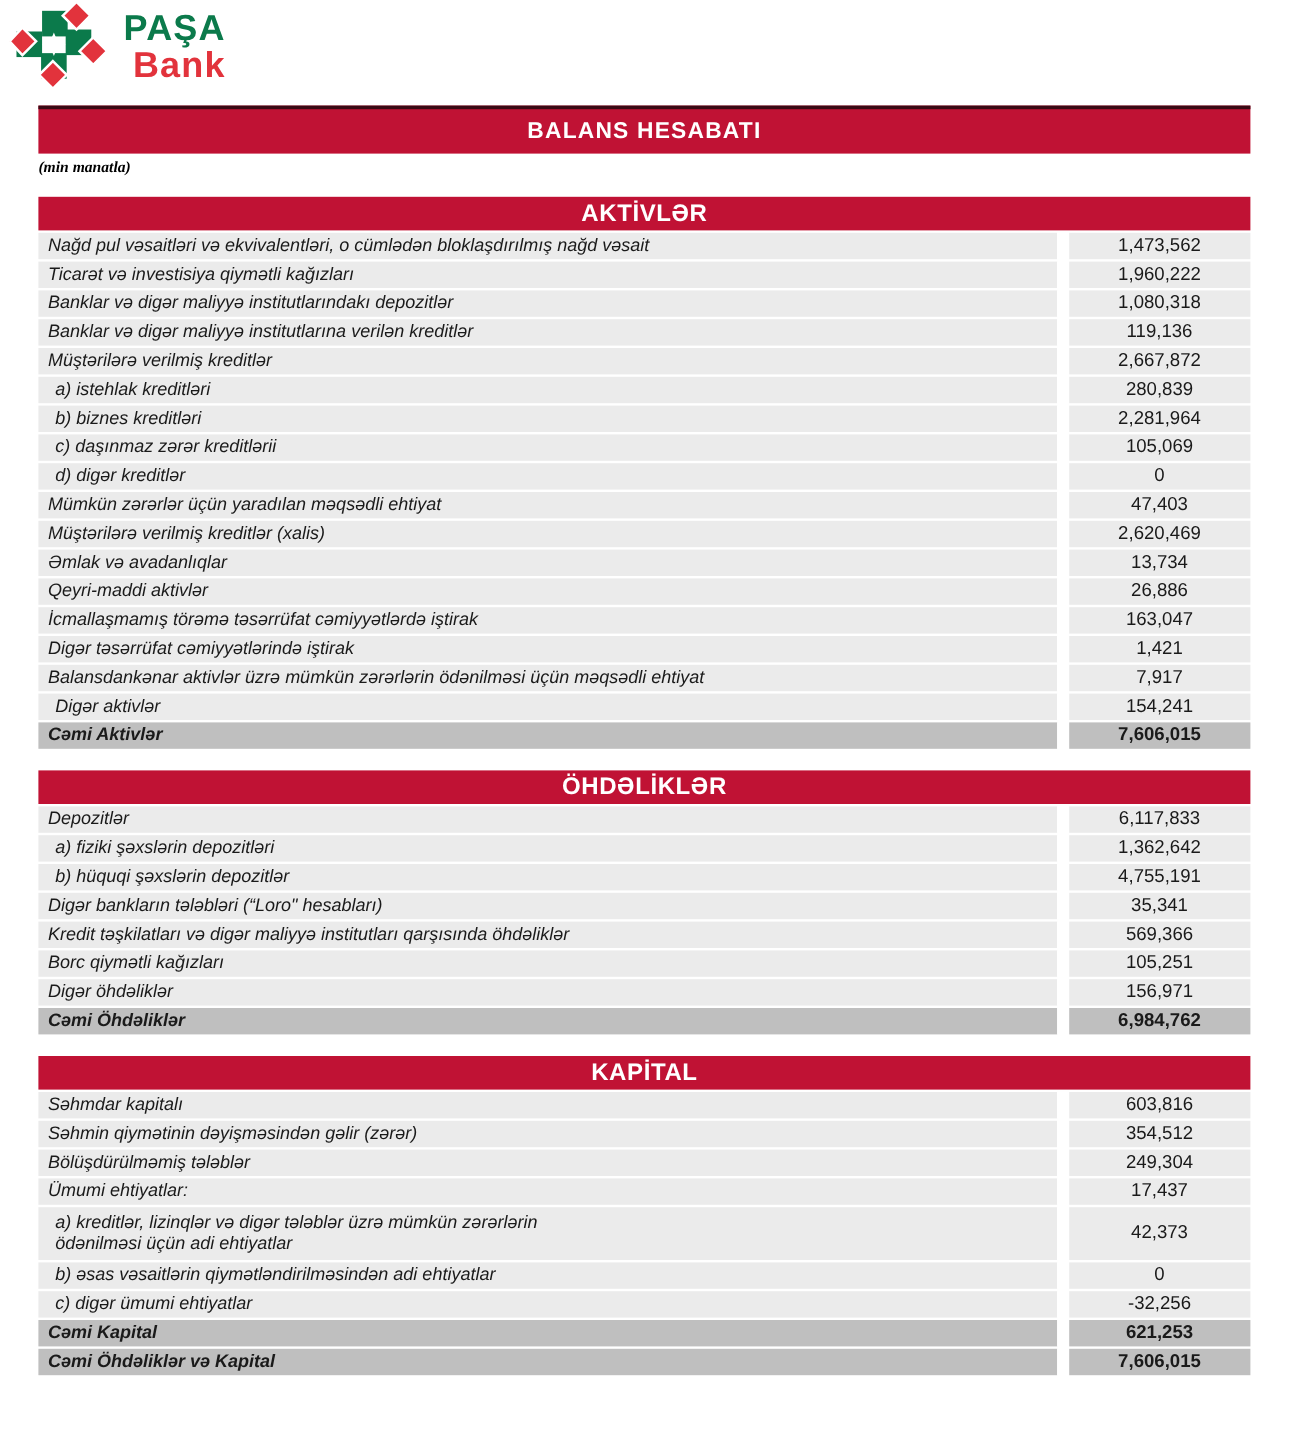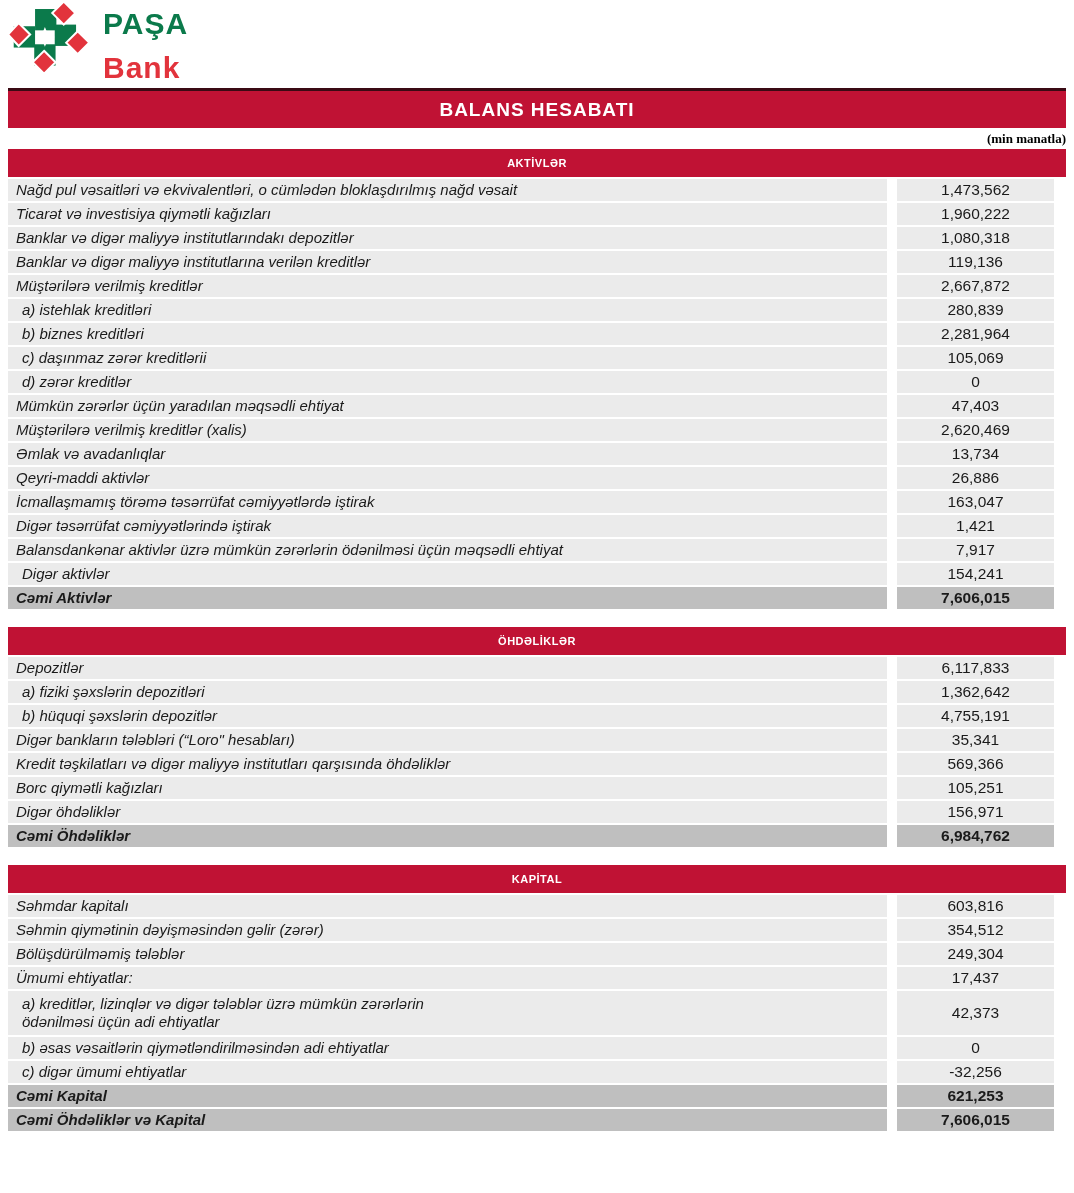--- a/index.html
+++ b/index.html
@@ -3,62 +3,61 @@
 <meta charset="utf-8">
 <style>
   html, body {
     margin: 0; padding: 0;
     background: #ffffff;
     width: 1074px; height: 1193px;
     overflow: hidden;
     font-family: "Liberation Sans", sans-serif;
     color: var(--text, #1a1a1a);
   }
-  .content { margin: 0 8px; }
+  .content { margin: 0 32px; }
 
   
   .logo-row {
     display: flex; align-items: flex-start;
     padding: 0 0 4px 8px; height: 84px;
   }
   .logo-mark { width: 82px; height: 82px; flex: 0 0 auto; }
   .logo-text { margin-left: 13px; padding-top: 9px; line-height: 1; }
   .logo-text .brand-top {
     font-size: 30px; font-weight: bold; letter-spacing: 1px;
     color: var(--logo-green, #0B7A4B);
   }
   .logo-text .brand-bottom {
     font-size: 30px; font-weight: bold; letter-spacing: 1px;
-    color: var(--logo-red, #E2333C); margin-top: 14px;
+    color: var(--logo-red, #E2333C); margin-top: 1px; text-align: right;
   }
 
   
   .title-bar {
     height: 37px; line-height: 37px;
     background: var(--header-bar, #C01234);
     border-top: 3px solid var(--header-bar-top, #3A0A14);
     color: #fff; text-align: center;
     font-weight: bold; font-size: 19px; letter-spacing: 1px;
   }
   .unit-note {
-    height: 21px; line-height: 21px;
-    text-align: right;
+    height: 36px; line-height: 21px;
     font-family: "Liberation Serif", serif;
-    font-weight: bold; font-size: 13px;
+    font-style: italic; font-weight: bold; font-size: 13px;
     color: #000;
   }
 
   
   .section { margin-top: 0; }
   .section + .section { margin-top: 18px; }
   .section-bar {
     height: 28px; line-height: 28px;
     background: var(--header-bar, #C01234);
     color: #fff; text-align: center;
-    font-weight: bold; font-size: 11px; letter-spacing: 0.5px;
+    font-weight: bold; font-size: 20px; letter-spacing: 0.5px;
     margin-bottom: 2px;
   }
   .row { display: flex; margin-bottom: 2px; }
   .cell { background: var(--row-bg, #EBEBEB); }
   .label-cell {
     width: 879px; box-sizing: border-box;
     min-height: 22px;
     display: flex; align-items: center;
     padding: 1px 8px;
     font-size: 15px; line-height: 18px;
@@ -144,21 +143,21 @@
           <div class="cell label-cell">b) biznes kreditləri</div>
           <div class="gap"></div>
           <div class="cell value-cell">2,281,964</div>
         </div>
         <div class="row indent">
           <div class="cell label-cell">c) daşınmaz zərər kreditlərii</div>
           <div class="gap"></div>
           <div class="cell value-cell">105,069</div>
         </div>
         <div class="row indent">
-          <div class="cell label-cell">d) zərər kreditlər</div>
+          <div class="cell label-cell">d) digər kreditlər</div>
           <div class="gap"></div>
           <div class="cell value-cell">0</div>
         </div>
         <div class="row">
           <div class="cell label-cell">Mümkün zərərlər üçün yaradılan məqsədli ehtiyat</div>
           <div class="gap"></div>
           <div class="cell value-cell">47,403</div>
         </div>
         <div class="row">
           <div class="cell label-cell">Müştərilərə verilmiş kreditlər (xalis)</div>

